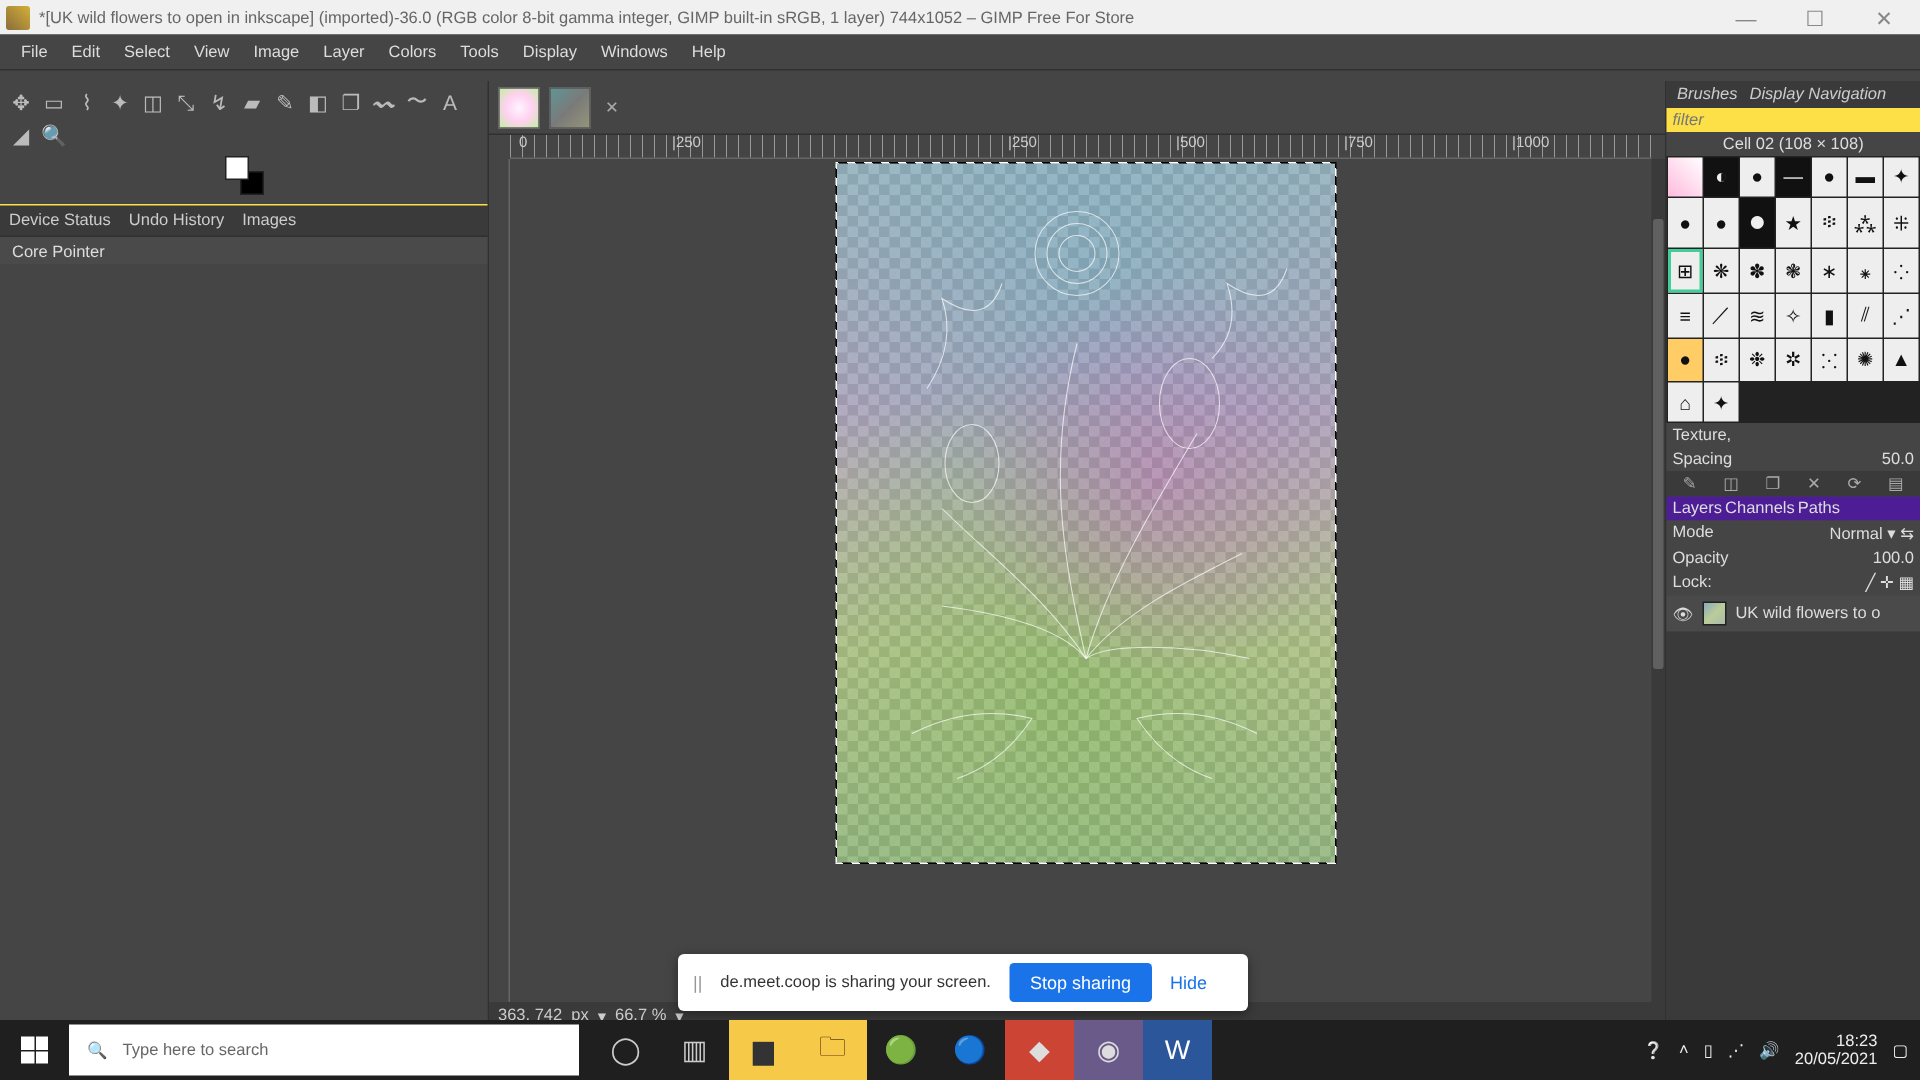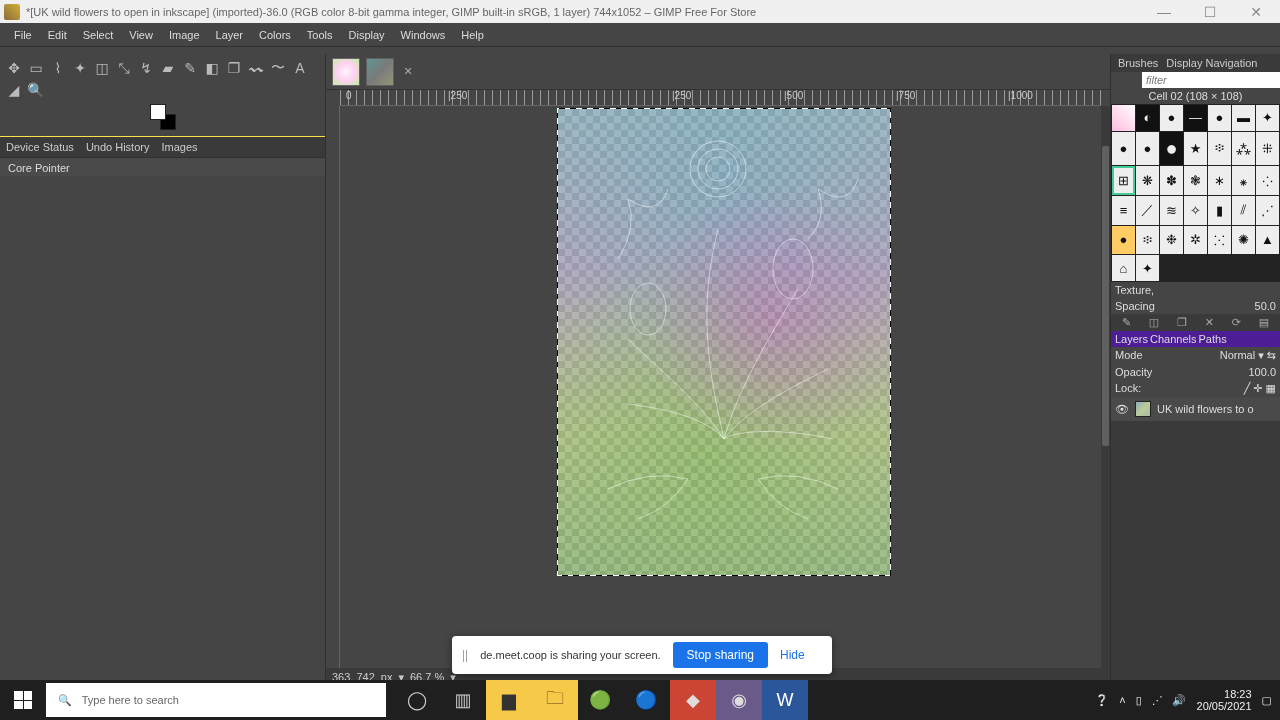--- a/index.html
+++ b/index.html
@@ -57,23 +57,23 @@
 .marching { position:absolute; inset:-1px; border:1px dashed #fff; border-image: repeating-linear-gradient(45deg,#fff 0,#fff 4px,#000 4px,#000 8px) 1;}
 .stroke-layer { position:absolute; inset:0; }
 .stroke-layer svg { width:100%; height:100%; }
 .vscroll { position:absolute; right:0; top:52px; bottom:16px; width:9px; background:#3a3a3a;}
 .vscroll .thumb { position:absolute; left:1px; right:1px; top:40px; height:300px; background:#606060; border-radius:2px;}
 
 .statusbar { position:absolute; left:0; right:0; bottom:0; height:18px; background:#3a3a3a; display:flex; align-items:center; padding:0 6px; gap:6px; color:#ccc;}
 
 
 .right-panel { width:170px; background:#454545; border-left:1px solid #303030; display:flex; flex-direction:column; }
-.rtabs { display:flex; background:#3a3a3a; padding:2px 4px; gap:2px;}
+.rtabs { display:flex; background:#3a3a3a; padding:2px 4px; gap:2px;font-style:italic;}
 .rtabs span{ padding:1px 3px; color:#ccc;}
-.filter-row { background:#ffffff; padding:2px 4px; color:#777; font-style:italic;margin-left:31px;}
+.filter-row { background:#fde047; padding:2px 4px; color:#777; font-style:italic;}
 .cell-row { padding:2px 4px; background:#454545;text-align:center;}
 .brush-grid { display:grid; grid-template-columns:repeat(7,1fr); gap:1px; background:#222; padding:1px; height:178px; overflow:hidden;}
 .brush-grid div { background:#eee; display:flex; align-items:center; justify-content:center; font-size:13px; color:#111;}
 .brush-grid .dark{ background:#111; color:#eee;}
 .brush-grid .sel{ outline:2px solid #4c9; outline-offset:-2px;}
 .prop-row { display:flex; justify-content:space-between; padding:2px 4px; background:#454545;}
 .icon-row { display:flex; justify-content:space-around; padding:2px; background:#3a3a3a;}
 .icon-row span{ color:#aaa;}
 .layers-hdr { display:flex; background:#4c1d95; padding:2px 4px; gap:2px;}
 .layer-row { display:flex; align-items:center; gap:6px; padding:4px; background:#4a4a4a;}

